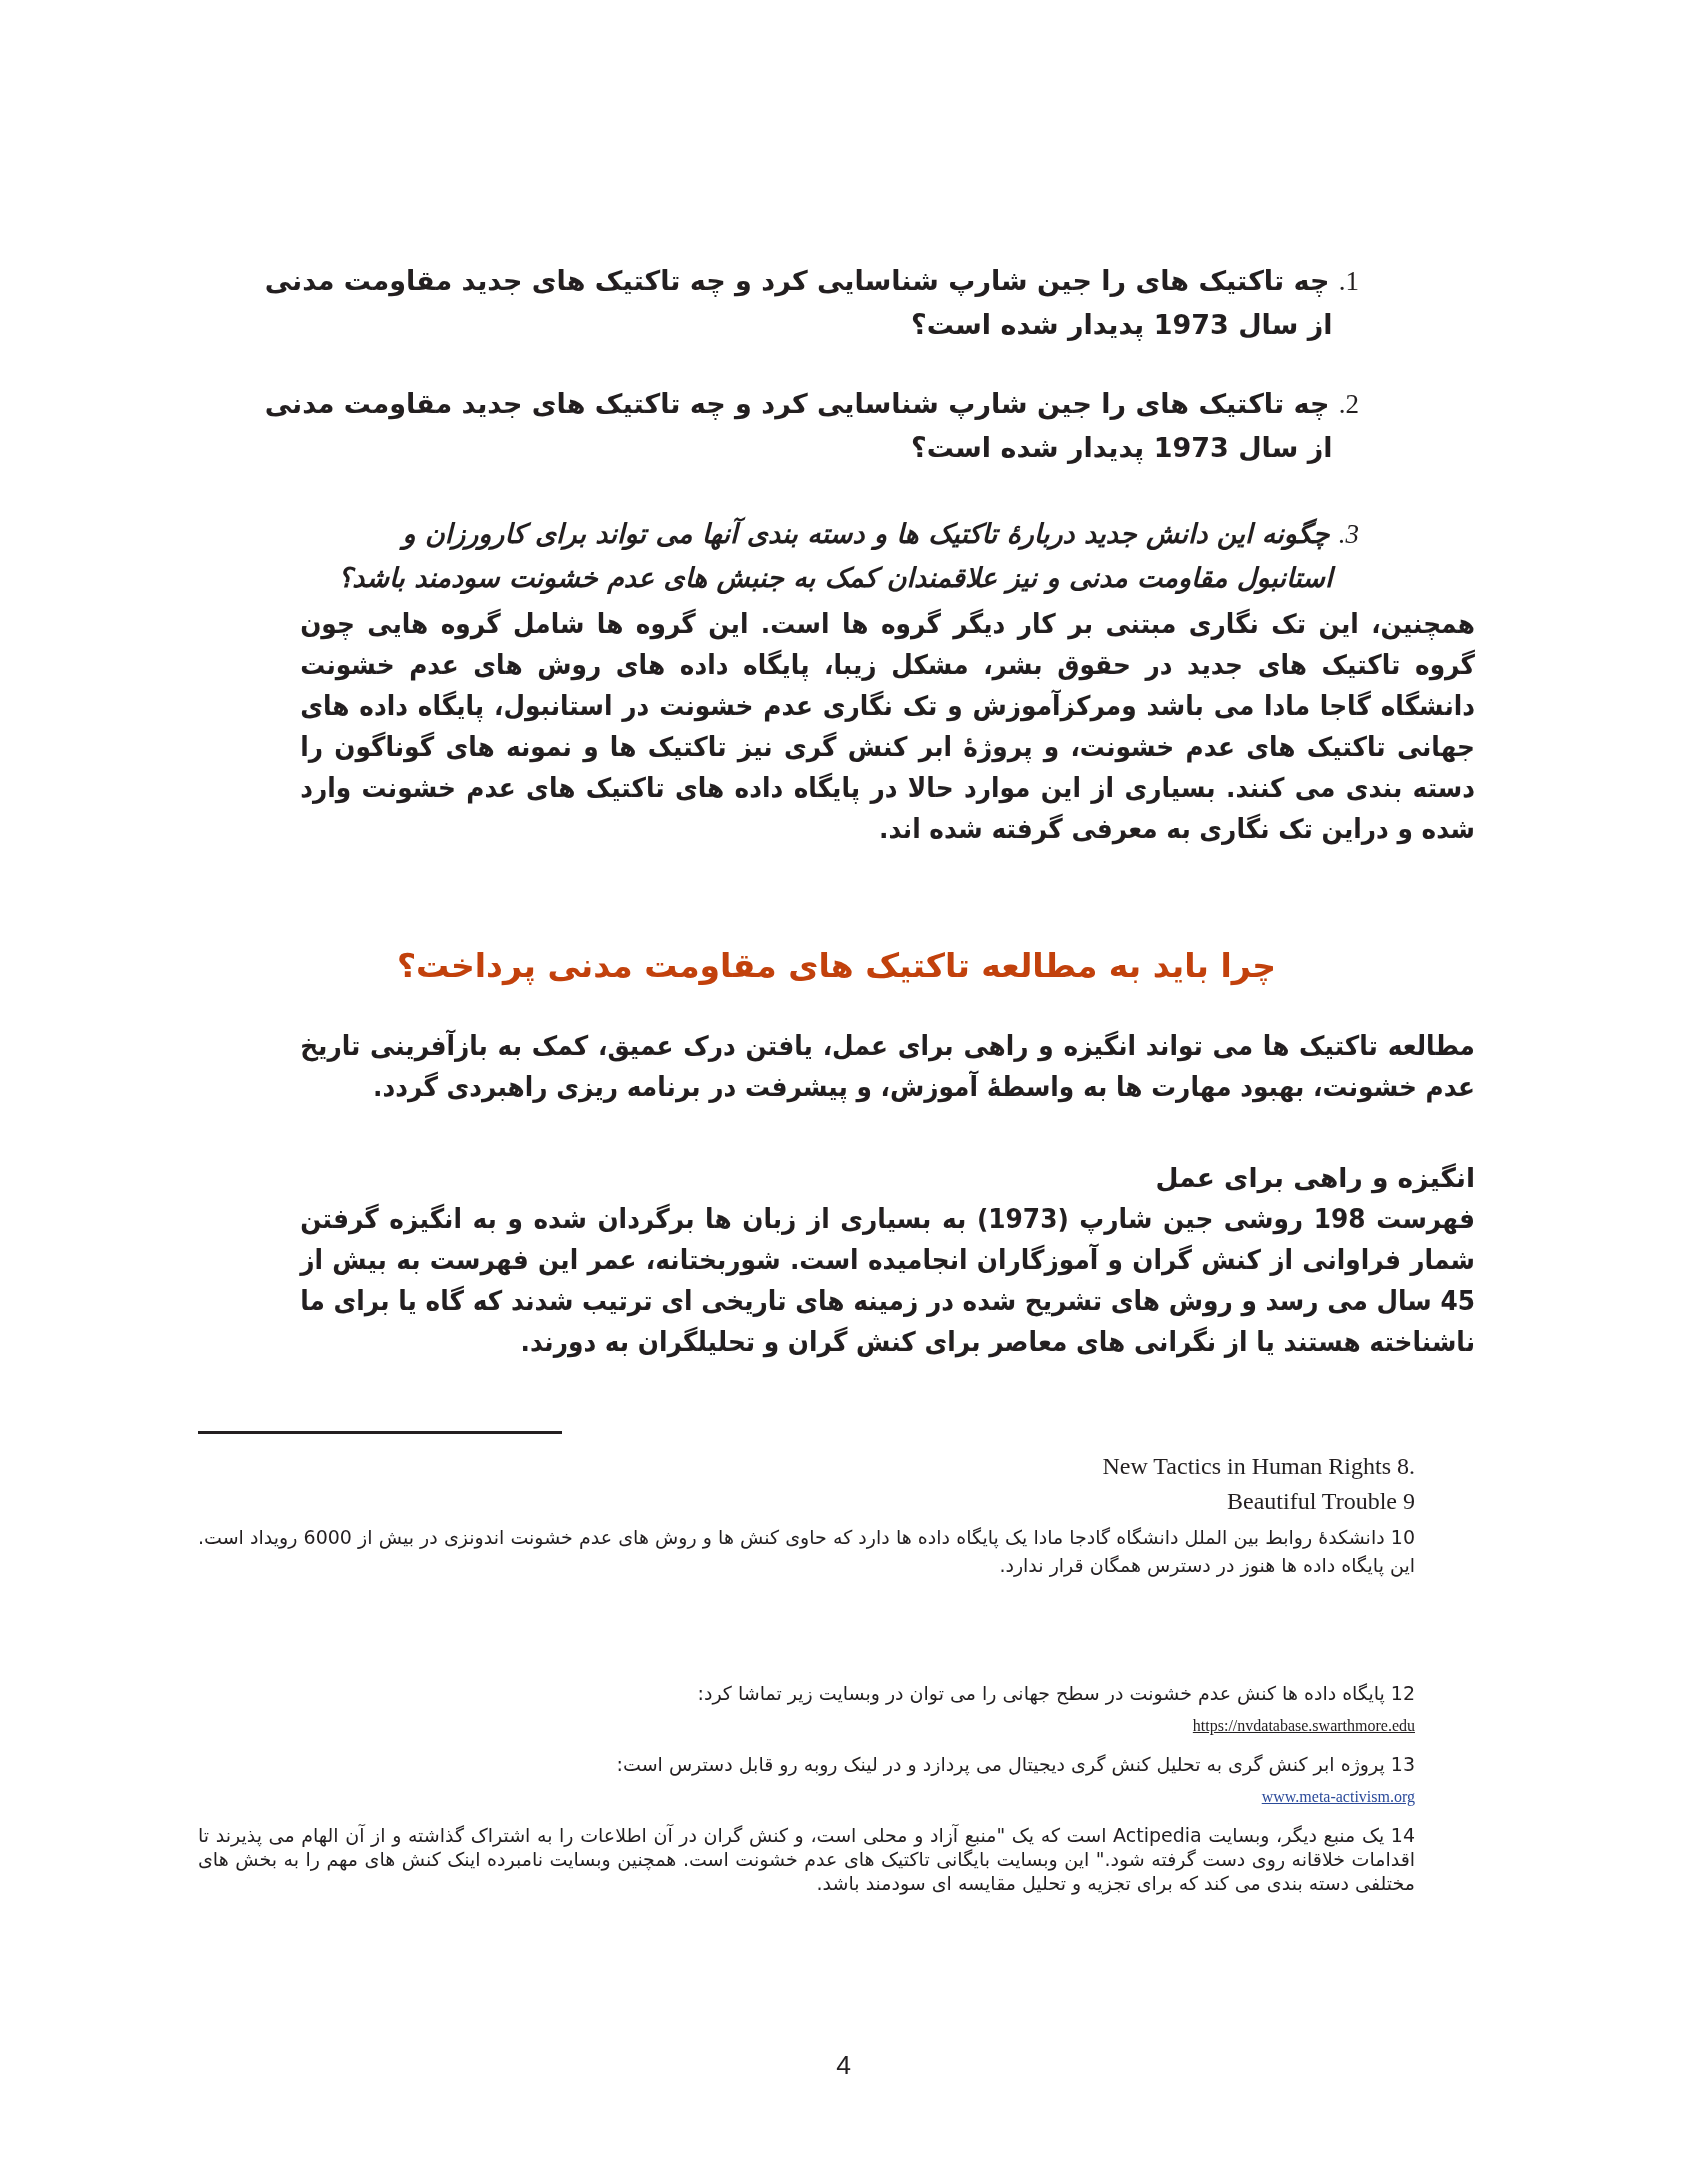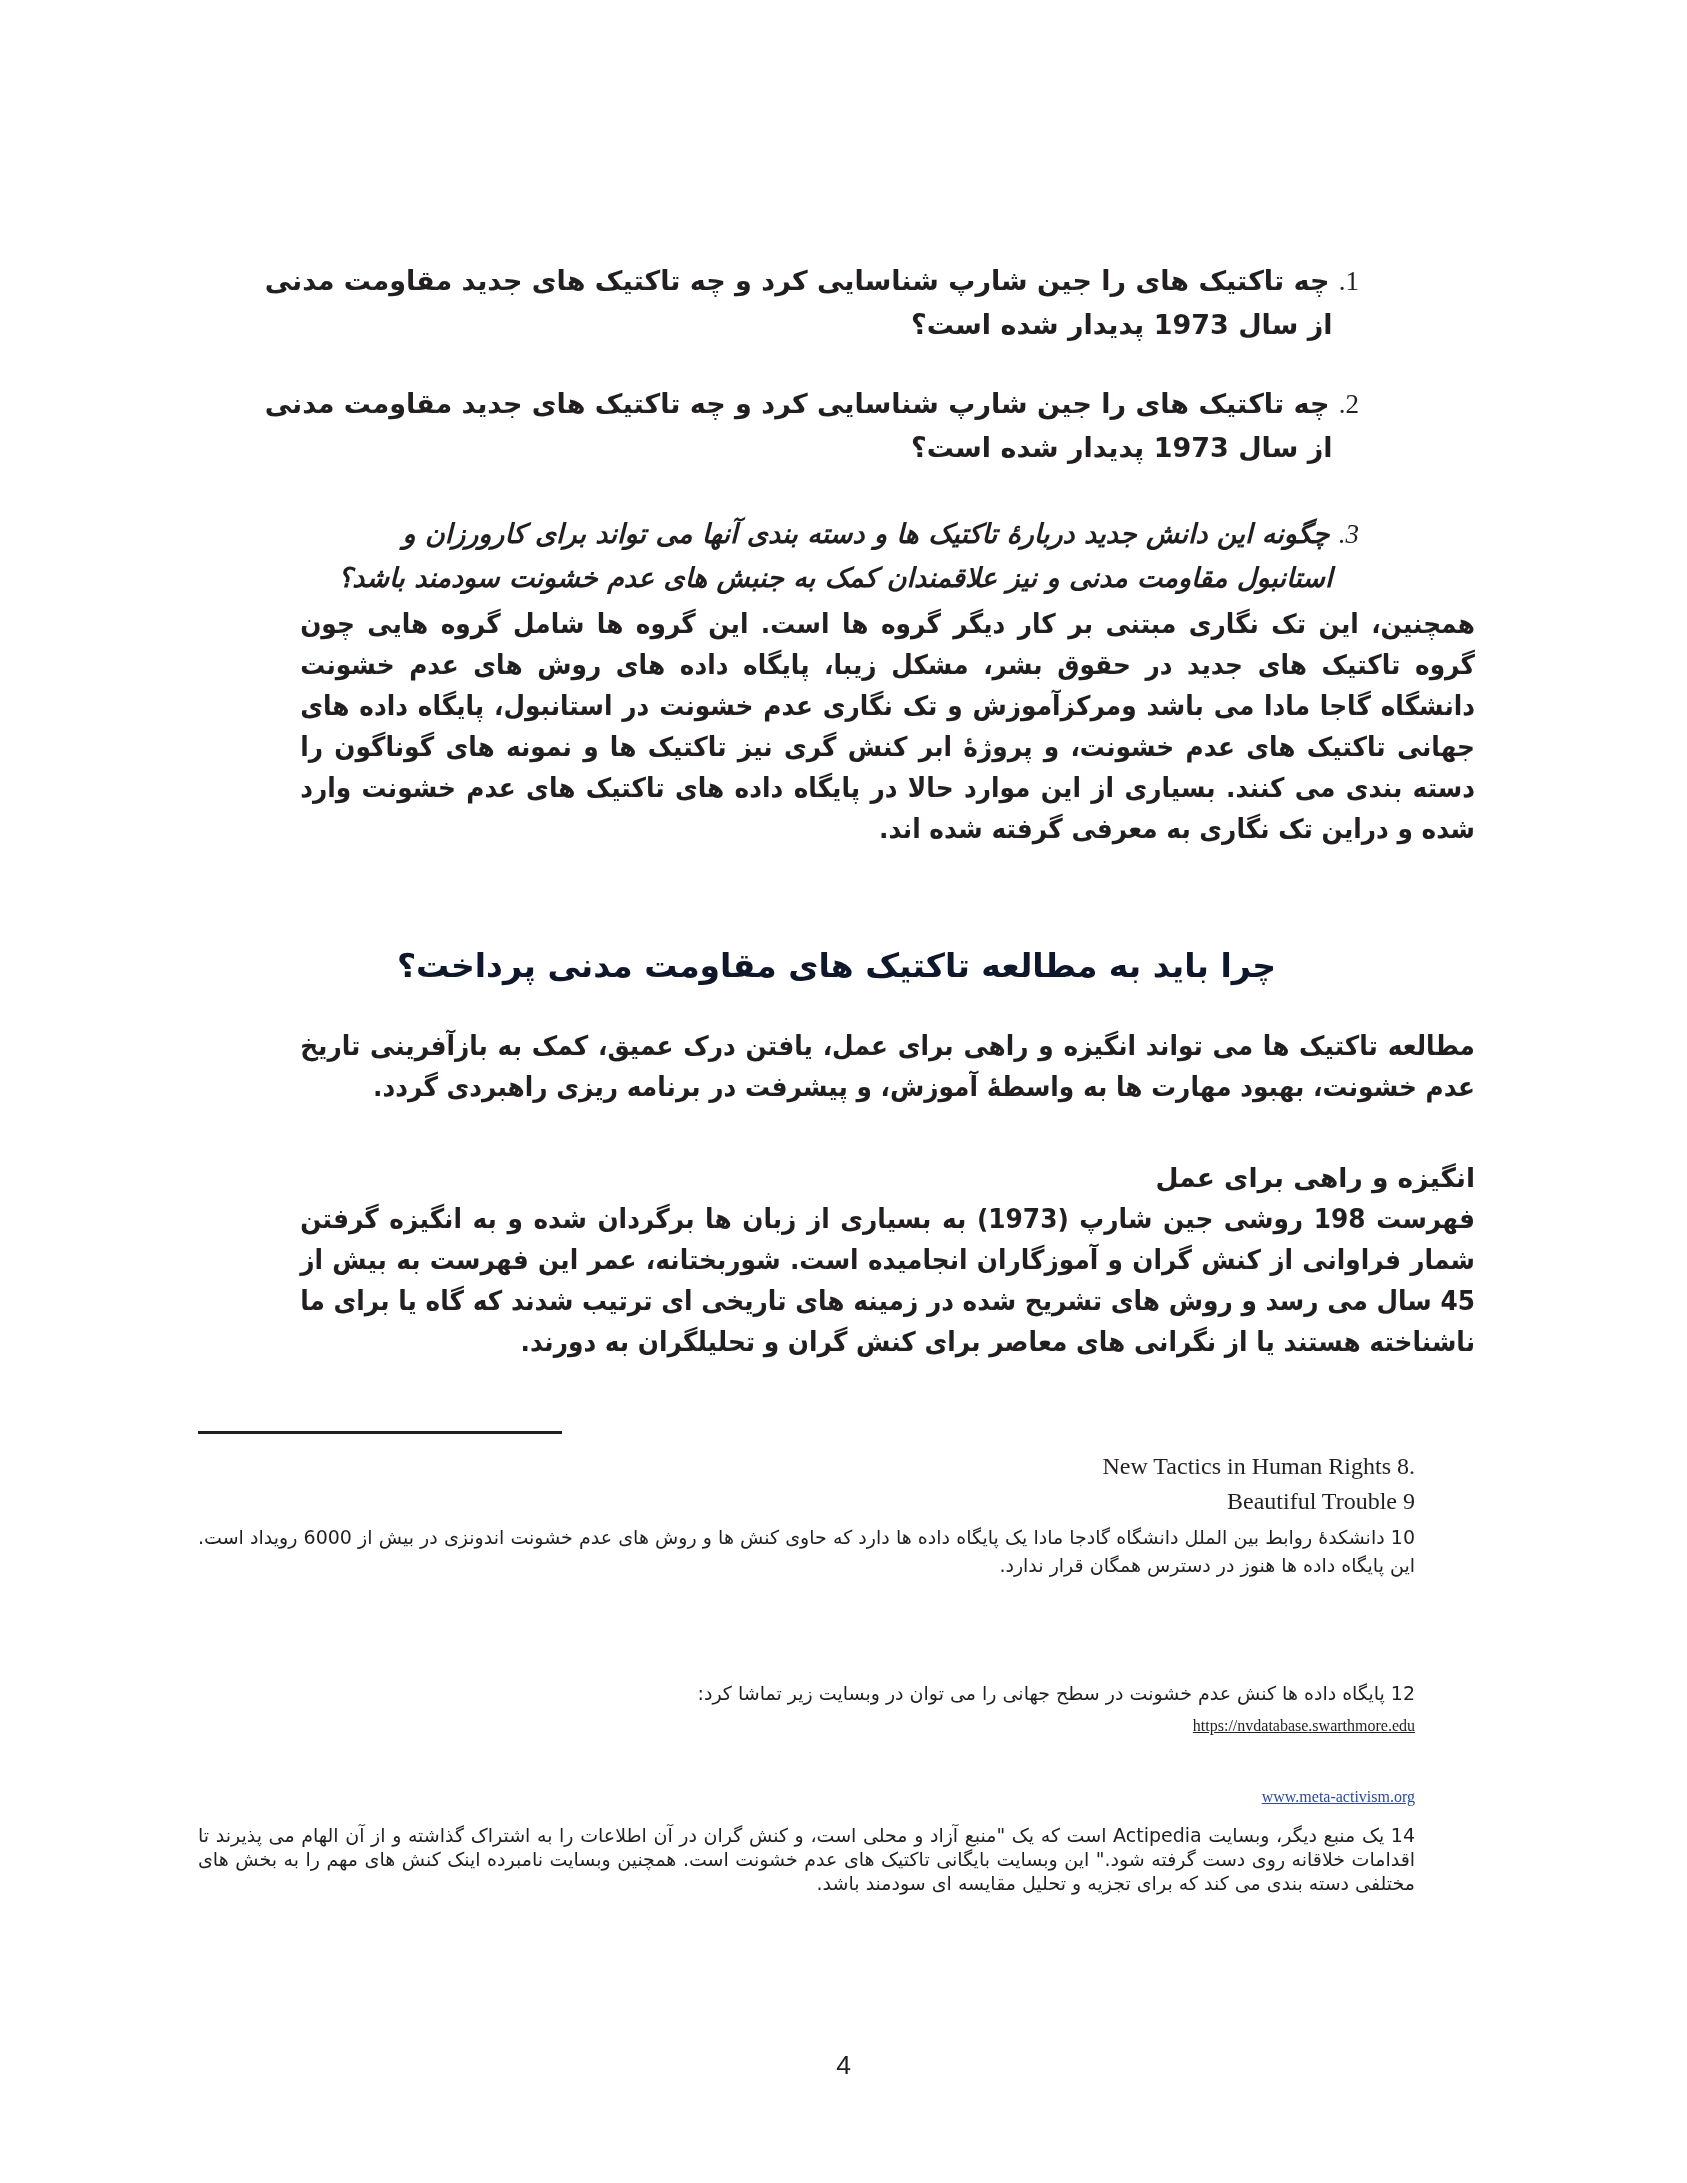--- a/index.html
+++ b/index.html
@@ -10,21 +10,21 @@
   .block { position: absolute; left: 198px; width: 1277px; }
   .body-text { font-family: "DejaVu Sans", "Liberation Sans", sans-serif; font-size: 27px;
                line-height: 41px; text-align: justify; text-align-last: right; font-weight: bold;
                transform: scaleX(0.92); transform-origin: right center; }
   .q-item { position: absolute; left: 198px; width: 1161px; margin-top: 41px; }
   .q-num { font-family: "Liberation Serif", serif; font-weight: normal; }
   .q-text { font-family: "DejaVu Sans", "Liberation Sans", sans-serif; font-size: 27px;
             line-height: 43px; font-weight: bold; text-align: justify; text-align-last: right; }
   .section-title { position: absolute; left: 198px; width: 1277px; top: 943px; text-align: center;
                    font-family: "DejaVu Sans", "Liberation Sans", sans-serif; font-weight: bold;
-                   font-size: 33px; line-height: 46px; color: #0f172a; }
+                   font-size: 33px; line-height: 46px; color: #c2410c; }
   .sub-heading { font-family: "DejaVu Sans", "Liberation Sans", sans-serif; font-weight: bold;
                  font-size: 26.5px; line-height: 40px; text-align: right; }
   .rule { position: absolute; left: 198px; top: 1431px; width: 364px; height: 3.3px; background: #231f20; }
   .fn { position: absolute; left: 198px; width: 1217px; font-family: "DejaVu Sans", "Liberation Sans", sans-serif;
         font-size: 19px; line-height: 28px; text-align: justify; text-align-last: right; }
   .fn-en { font-family: Liberation Serif, serif; font-size: 24px; line-height: 29px;
            text-align: center; direction: ltr; }
   .fn-link { font-family: "Liberation Serif", "DejaVu Serif", serif; font-size: 16px; line-height: 29px;
              text-align: right; text-decoration: underline; direction: ltr; }
   .fn-link.dark { color: #231f20; }
@@ -72,18 +72,19 @@
     <div class="body-text">فهرست 198 روشی جین شارپ (1973) به بسیاری از زبان ها برگردان شده و به انگیزه گرفتن شمار فراوانی از کنش گران و آموزگاران انجامیده است. شوربختانه، عمر این فهرست به بیش از 45 سال می رسد و روش های تشریح شده در زمینه های تاریخی ای ترتیب شدند که گاه یا برای ما ناشناخته هستند یا از نگرانی های معاصر برای کنش گران و تحلیلگران به دورند.</div>
   </div>
 
   <div class="rule"></div>
 
   <div class="fn fn-en" style="top:1452px;">New Tactics in Human Rights 8.</div>
   <div class="fn fn-en" style="top:1487px;">Beautiful Trouble 9</div>
   <div class="fn rtl" style="top:1523px;">10 دانشکدهٔ روابط بین الملل دانشگاه گادجا مادا یک پایگاه داده ها دارد که حاوی کنش ها و روش های عدم خشونت اندونزی در بیش از 6000 رویداد است. این پایگاه داده ها هنوز در دسترس همگان قرار ندارد.</div>
   <div class="fn rtl" style="top:1679px;">12 پایگاه داده ها کنش عدم خشونت در سطح جهانی را می توان در وبسایت زیر تماشا کرد:</div>
   <div class="fn fn-link dark" style="top:1711px;">https://nvdatabase.swarthmore.edu</div>
+  <div class="fn rtl" style="top:1750px;">13 پروژه ابر کنش گری به تحلیل کنش گری دیجیتال می پردازد و در لینک روبه رو قابل دسترس است:</div>
   <div class="fn fn-link blue" style="top:1782px;">www.meta-activism.org</div>
   <div class="fn rtl" style="top:1823px; line-height:24px;">14 یک منبع دیگر، وبسایت Actipedia است که یک "منبع آزاد و محلی است، و کنش گران در آن اطلاعات را به اشتراک گذاشته و از آن الهام می پذیرند تا اقدامات خلاقانه روی دست گرفته شود." این وبسایت بایگانی تاکتیک های عدم خشونت است. همچنین وبسایت نامبرده اینک کنش های مهم را به بخش های مختلفی دسته بندی می کند که برای تجزیه و تحلیل مقایسه ای سودمند باشد.</div>
 
   <div class="page-number">4</div>
 </div>
 
 
 </body></html>

